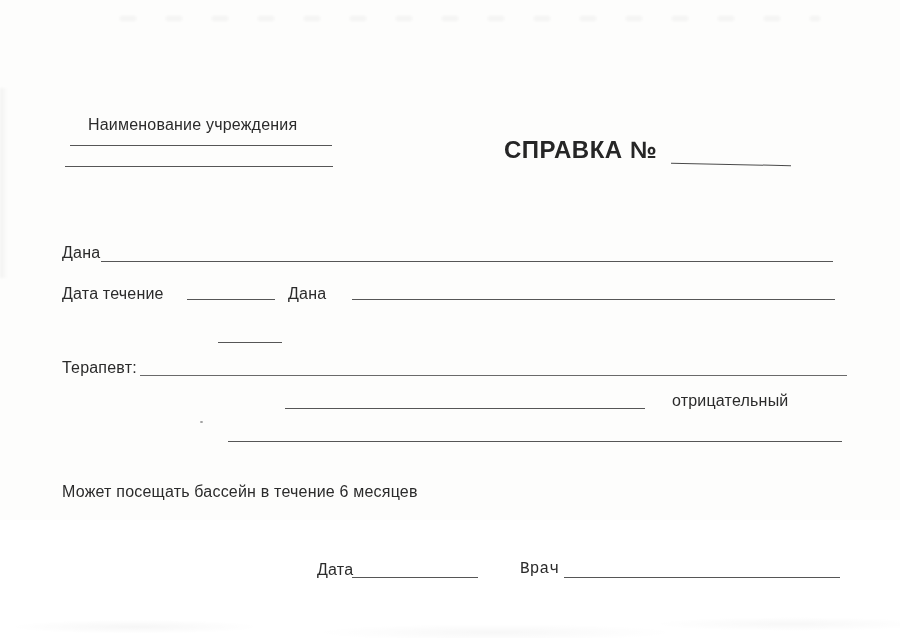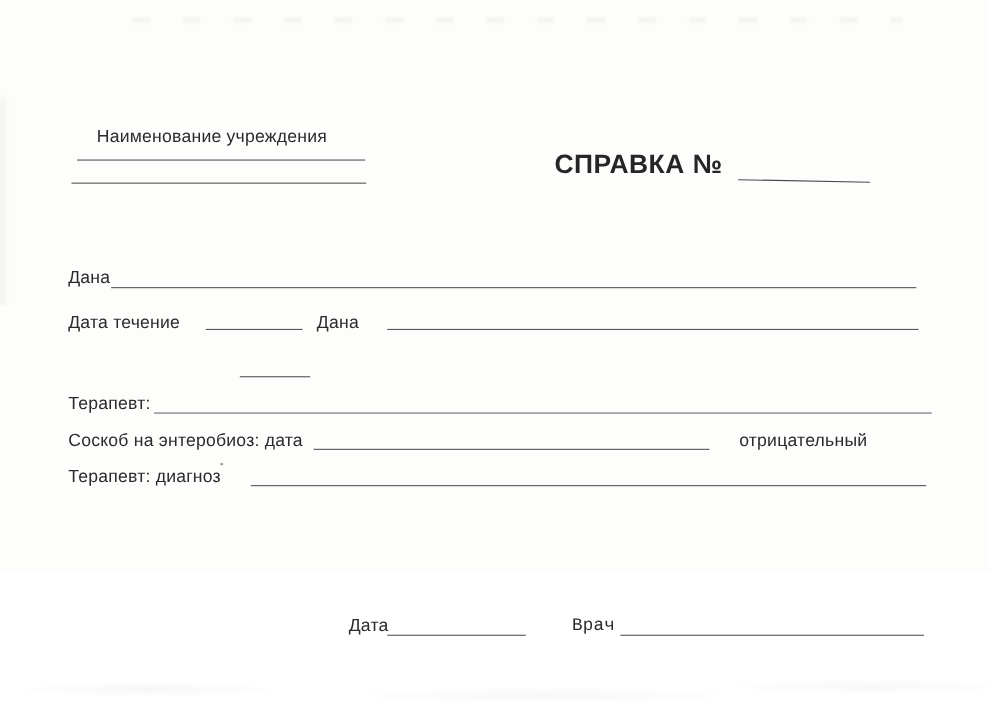--- a/index.html
+++ b/index.html
@@ -124,27 +124,26 @@
   <div class="label" style="left:62px; top:284px;">Дата течение</div>
   <div class="blank-line" style="left:187px; top:299px; width:88px;"></div>
   <div class="label" style="left:288px; top:284px;">Дана</div>
   <div class="blank-line" style="left:352px; top:299px; width:483px;"></div>
 
   <div class="blank-line" style="left:218px; top:342px; width:64px;"></div>
 
   <div class="label" style="left:62px; top:358px;">Терапевт:</div>
   <div class="blank-line light" style="left:140px; top:375px; width:707px;"></div>
 
-  <div class="label" style="left:62px; top:391px;">Соскоб на энтеробиоз: дата</div>
   <div class="blank-line" style="left:285px; top:408px; width:360px;"></div>
   <div class="label" style="left:672px; top:391px;">отрицательный</div>
 
-  <div class="label" style="left:62px; top:424px;">Терапевт: диагноз</div>
   <div class="blank-line" style="left:228px; top:441px; width:614px;"></div>
 
+  <div class="label" style="left:62px; top:482px;">Может посещать бассейн в течение 6 месяцев</div>
 
   <div class="label" style="left:317px; top:560px;text-align:right;">Дата</div>
   <div class="blank-line" style="left:352px; top:577px; width:126px;"></div>
   <div class="label" style="left:520px; top:560px;font-family:Liberation Mono, monospace;">Врач</div>
   <div class="blank-line" style="left:564px; top:577px; width:276px;"></div>
 
   <div class="stamp">М.П.</div>
 
 </div>
 

